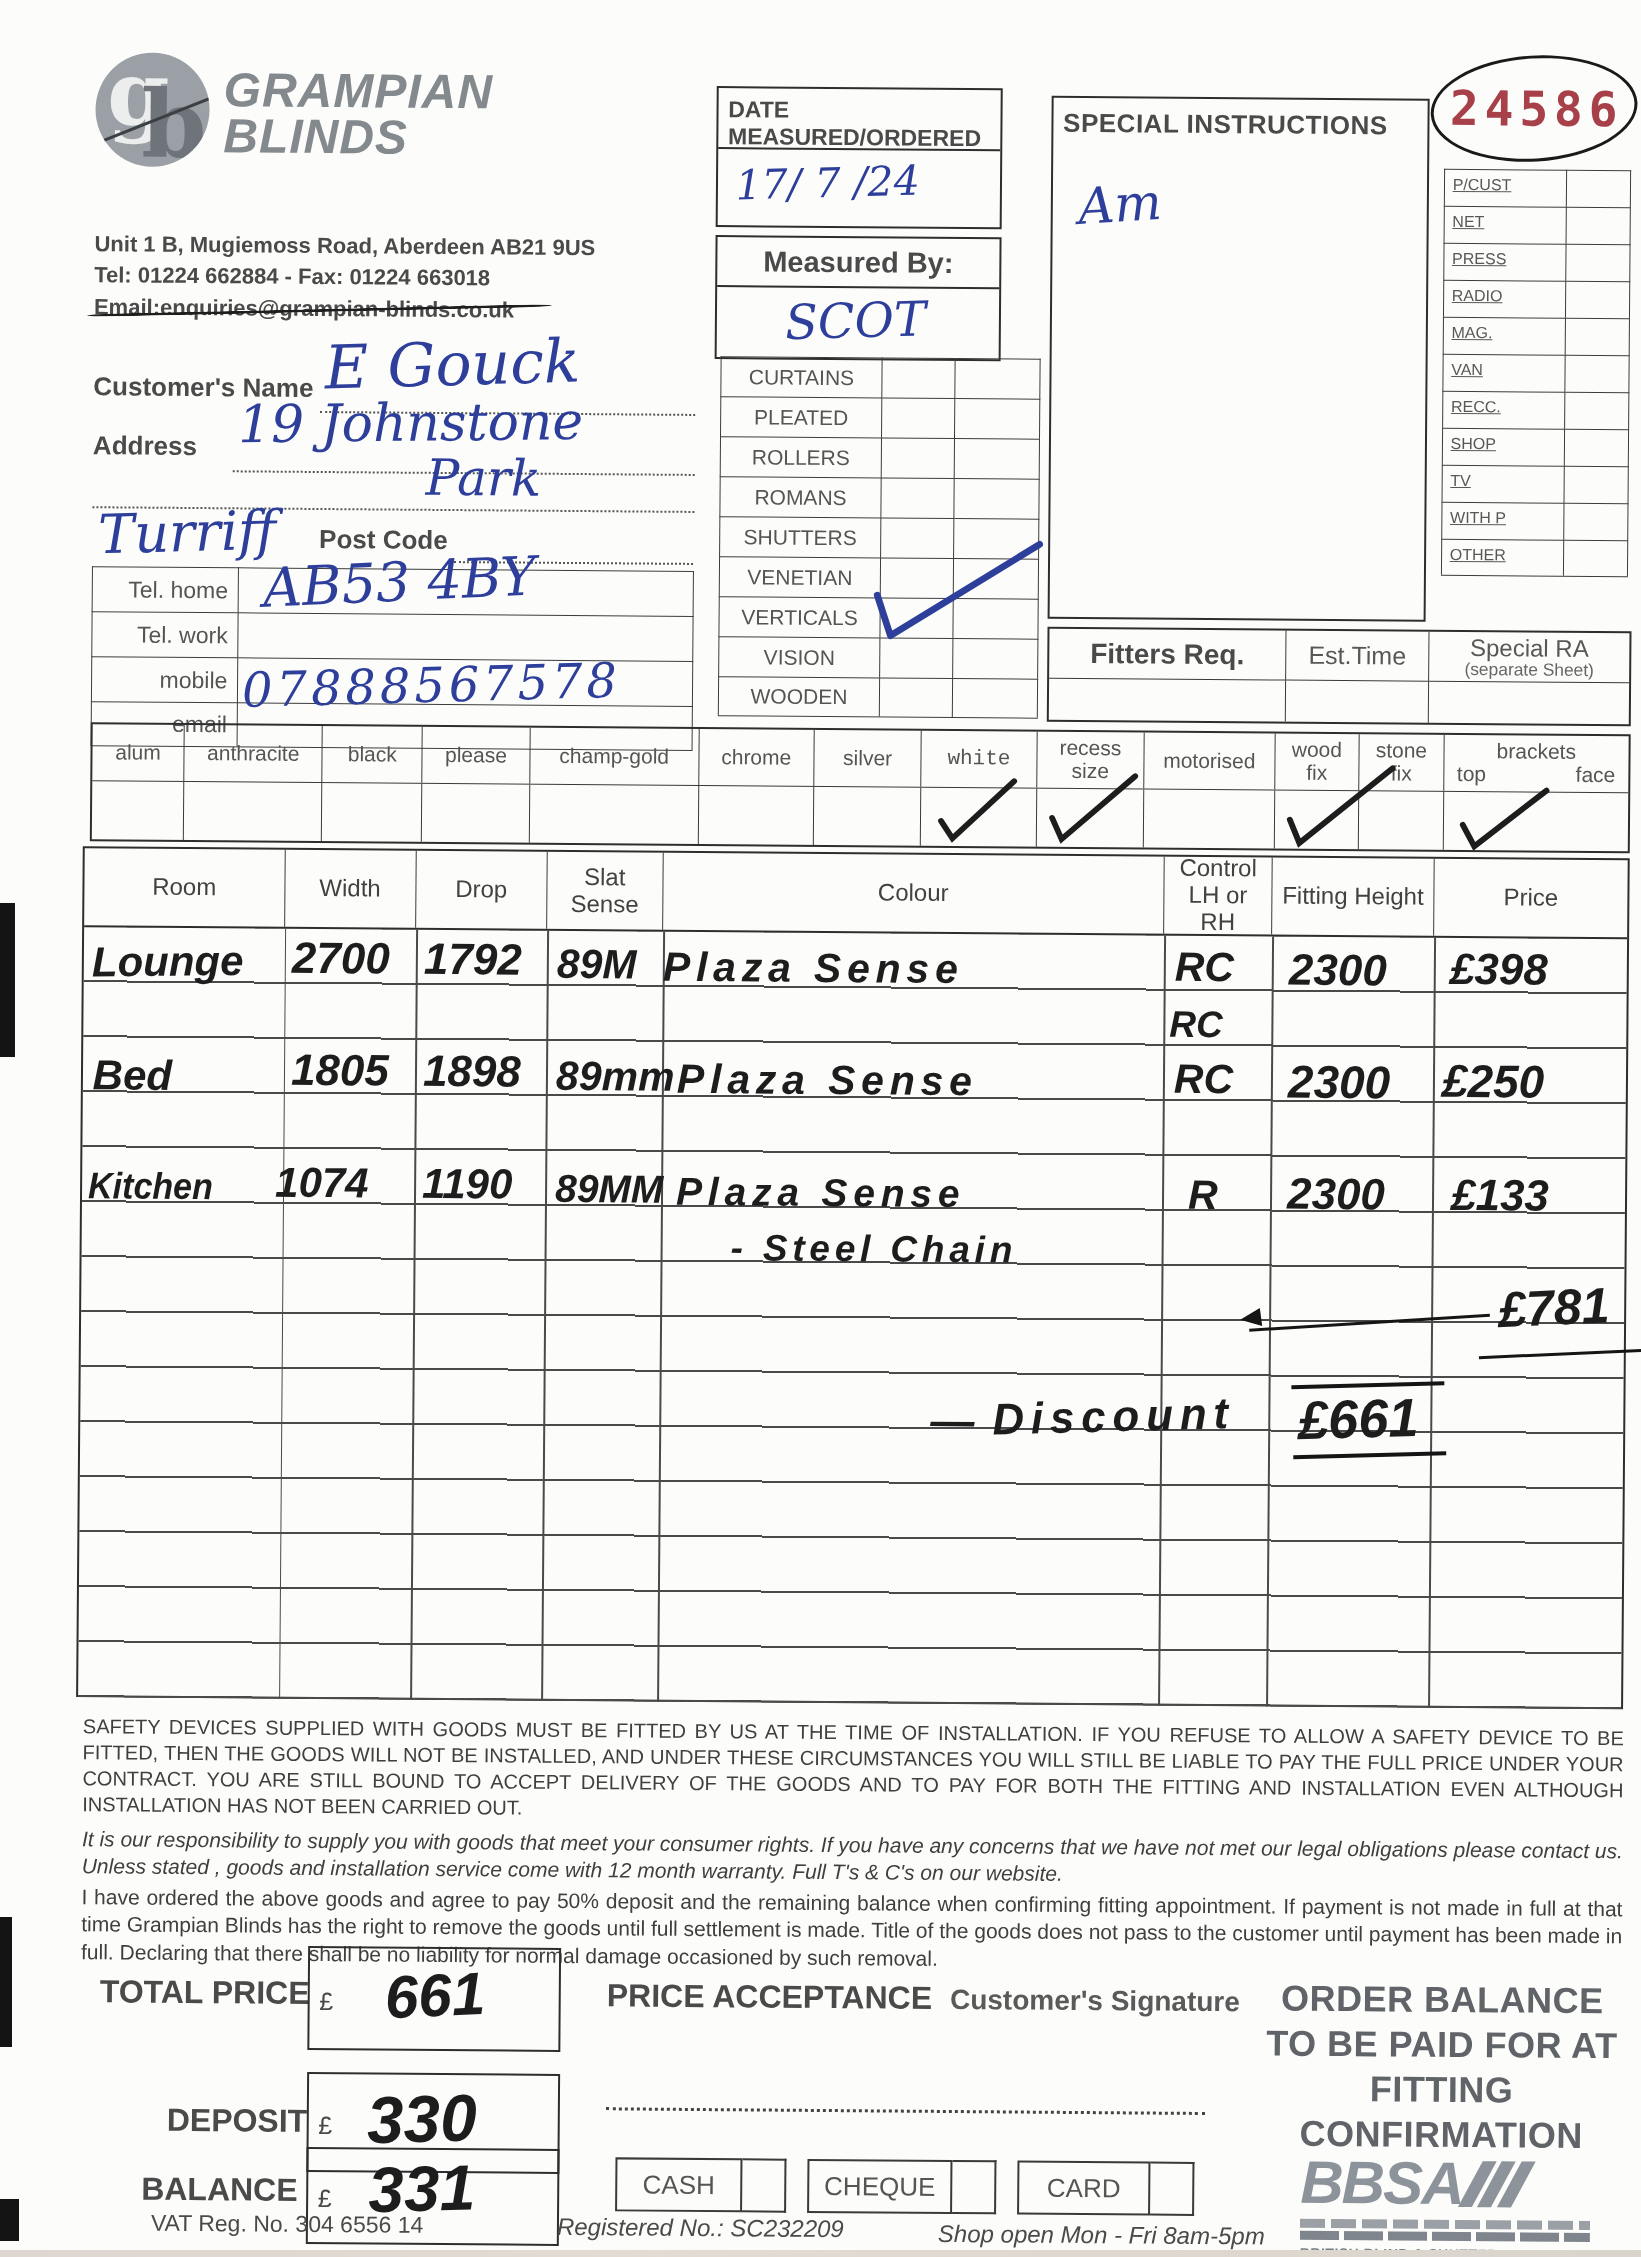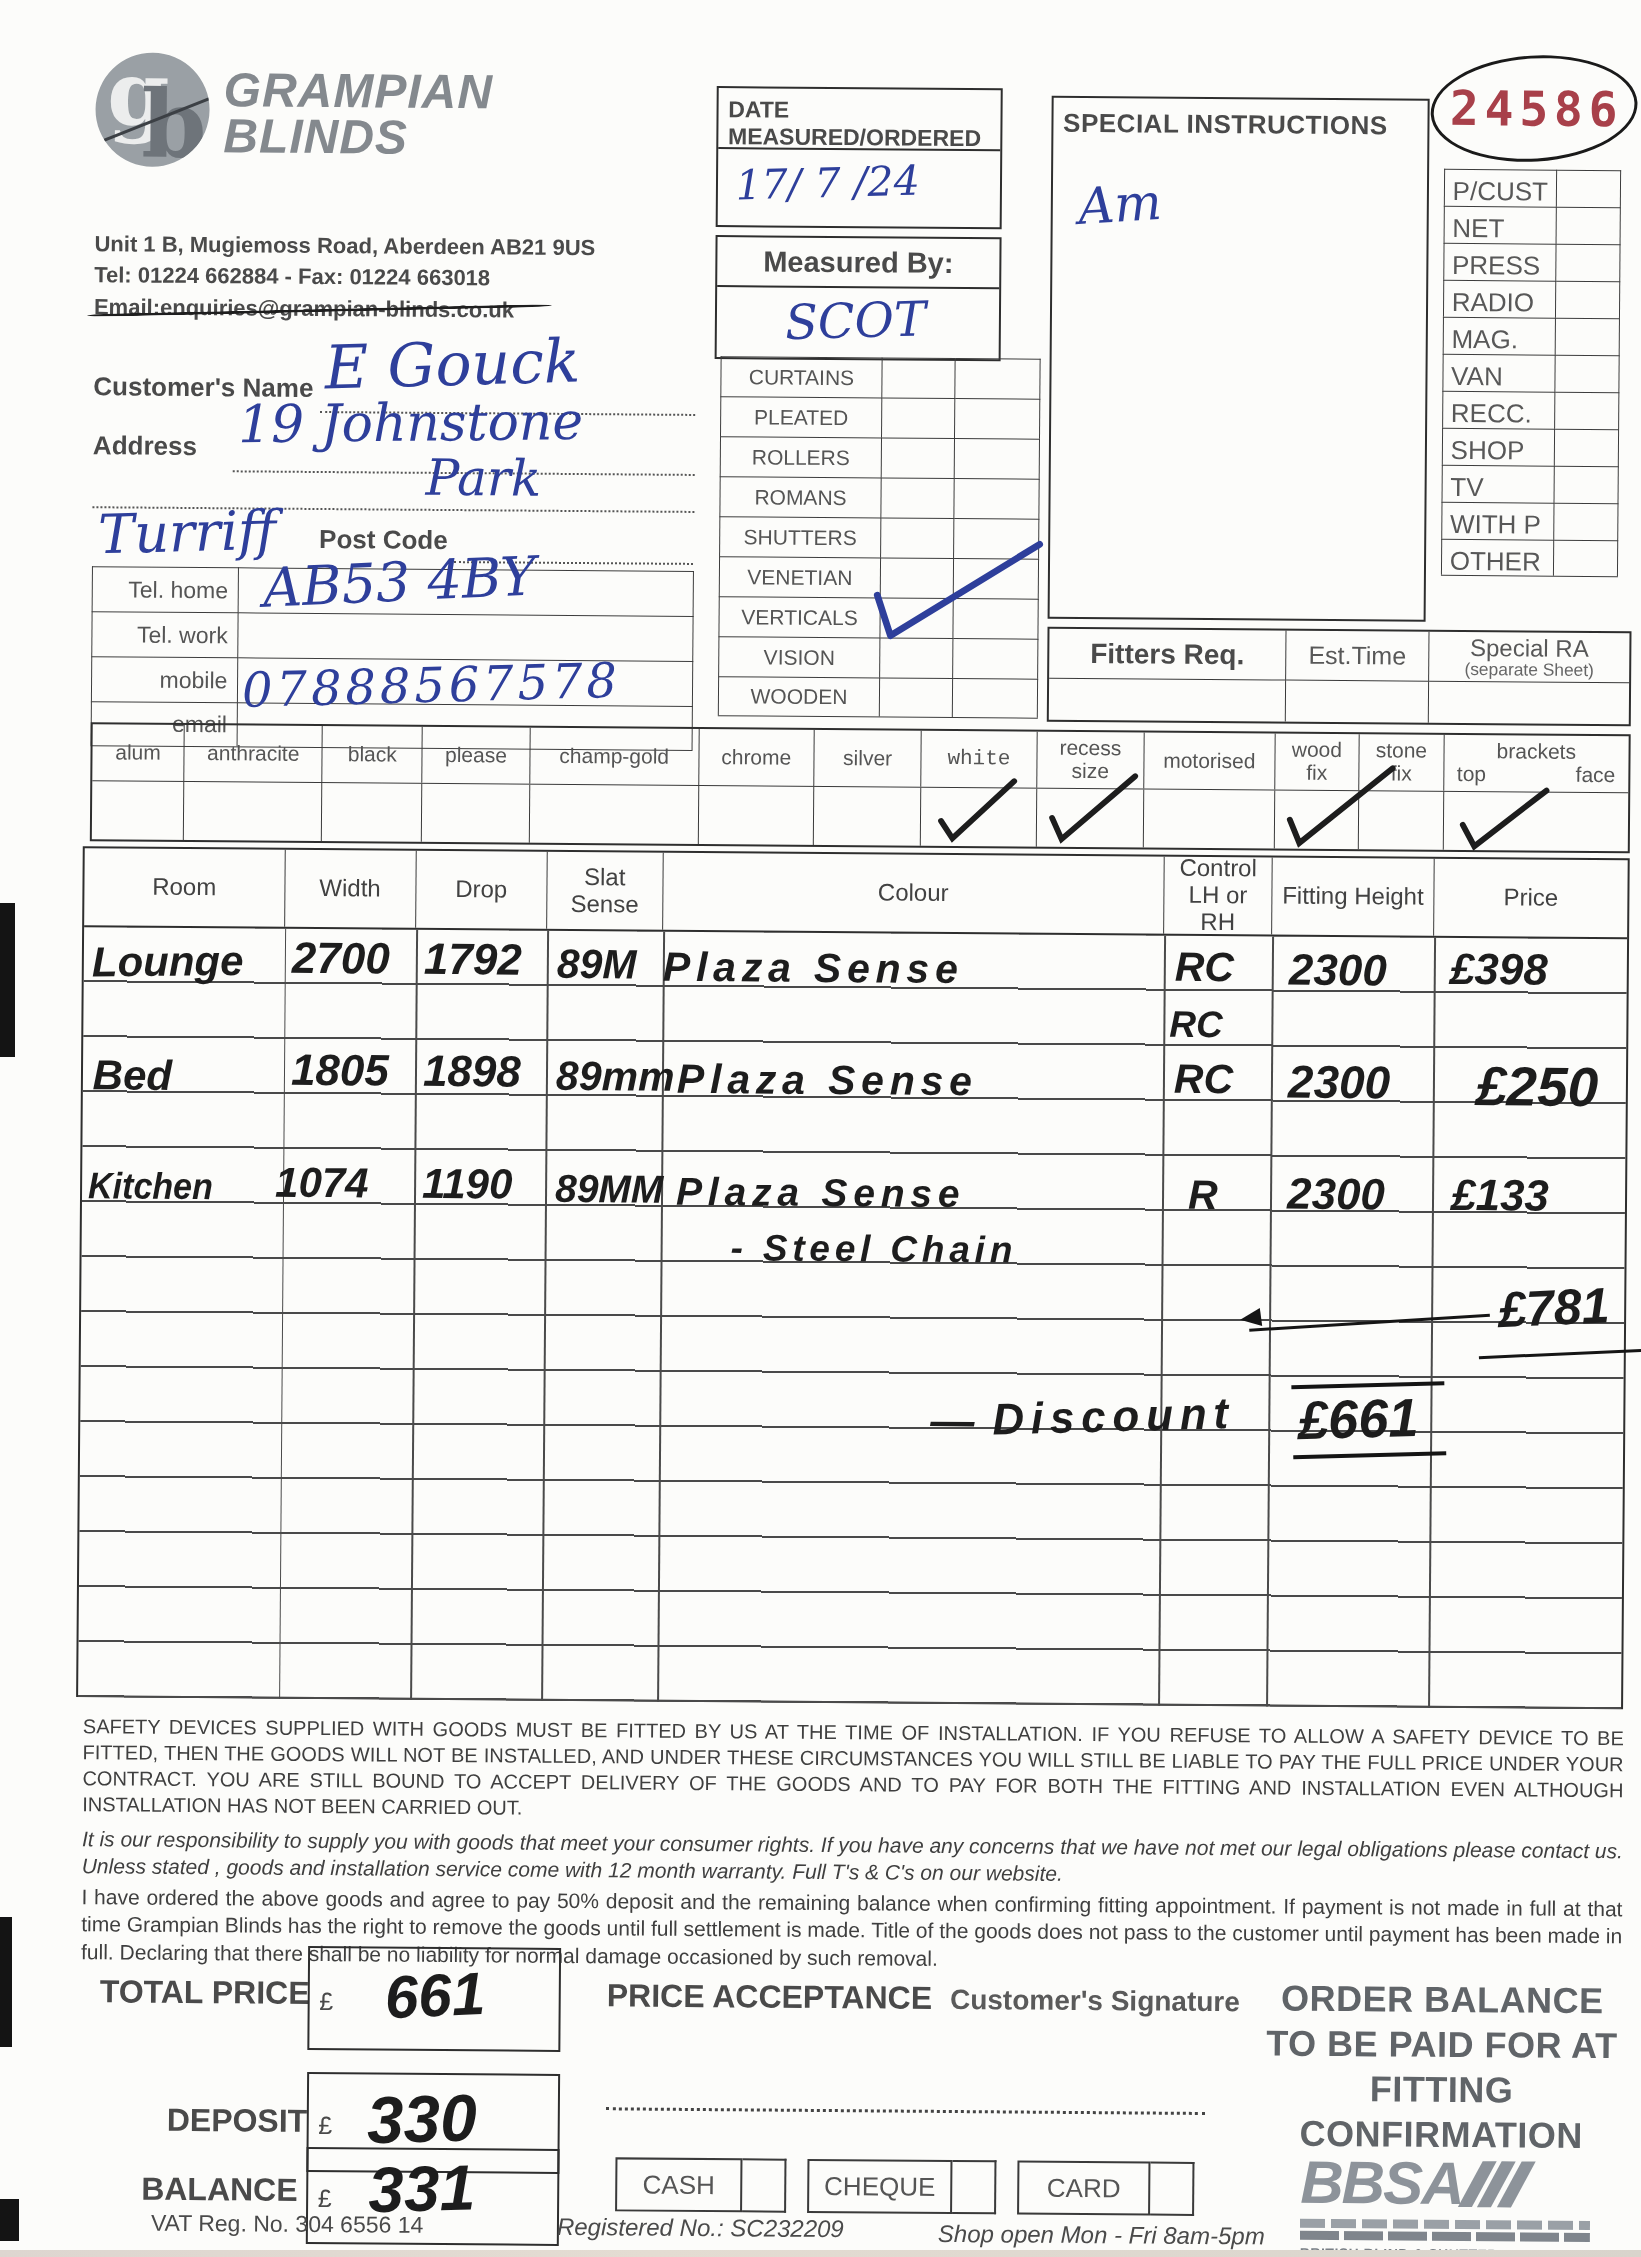--- a/index.html
+++ b/index.html
@@ -14,21 +14,21 @@
   .box{border:2.9px solid #2e2e2e;box-sizing:border-box;}
   .dotted{border-bottom:2.9px dotted #555;height:0;}
   
   .logo-circle{width:114px;height:114px;border-radius:50%;background:#9aa0a5;position:relative;overflow:hidden;}
   .logo-g{position:absolute;left:11.6px;top:-11.6px;font-family:"DejaVu Serif",serif;font-weight:700;font-size:89px;color:#eceded;}
   .logo-b{position:absolute;left:46px;top:17.4px;font-family:"DejaVu Serif",serif;font-weight:700;font-size:93px;color:#6e747a;}
   .logo-slash{position:absolute;left:-7.7px;top:64px;width:145px;height:0;border-top:3.9px solid #3c4045;transform:rotate(-22deg);}
   .brand{font-style:italic;font-weight:700;color:#84898e;font-size:48px;line-height:0.96;letter-spacing:1px;}
   
   .media-row{display:flex;height:37px;box-sizing:border-box;}
-  .media-label{width:113px;border:1.9px solid #3d3d3d;border-bottom:none;box-sizing:border-box;font-size:26px;color:#585858;padding:5.8px 0 0 7.7px;}
+  .media-label{width:123px;border:1.9px solid #3d3d3d;border-bottom:none;box-sizing:border-box;font-size:16px;color:#585858;padding:5.8px 0 0 7.7px;text-decoration:underline;}
   .media-check{width:64px;border:1.9px solid #3d3d3d;border-left:none;border-bottom:none;box-sizing:border-box;}
   
   .pt-row{display:flex;height:40px;box-sizing:border-box;}
   .pt-label{width:162px;border:1.9px solid #3d3d3d;border-bottom:none;box-sizing:border-box;font-size:21px;color:#555;display:flex;align-items:center;justify-content:center;}
   .pt-c1{width:73px;border:1.9px solid #3d3d3d;border-left:none;border-bottom:none;box-sizing:border-box;}
   .pt-c2{width:85px;border:1.9px solid #3d3d3d;border-left:none;border-bottom:none;box-sizing:border-box;}
   
   .tel-row{display:flex;height:45px;box-sizing:border-box;}
   .tel-label{width:147px;border:1.9px solid #3d3d3d;border-bottom:none;box-sizing:border-box;font-size:23px;color:#555;
              display:flex;align-items:center;justify-content:flex-end;padding-right:9.7px;}
@@ -329,21 +329,21 @@
 
       <div class="abs hwk" style="left:1086px;top:68px;font-size:37px;">RC</div>
 
       <div class="abs hwk" style="left:9.7px;top:124px;font-size:42px;">Bed</div>
       <div class="abs hwk" style="left:208px;top:116px;font-size:44px;">1805</div>
       <div class="abs hwk" style="left:340px;top:116px;font-size:44px;">1898</div>
       <div class="abs hwk" style="left:473px;top:122px;font-size:41px;">89mm</div>
       <div class="abs hwk" style="left:594px;top:124px;font-size:41px;letter-spacing:5.8px;">Plaza  Sense</div>
       <div class="abs hwk" style="left:1091px;top:120px;font-size:41px;">RC</div>
       <div class="abs hwk" style="left:1205px;top:118px;font-size:46px;">2300</div>
-      <div class="abs hwk" style="left:1393px;top:116px;font-size:55px;">£250</div>
+      <div class="abs hwk" style="left:1359px;top:116px;font-size:46px;">£250</div>
 
       <div class="abs hwk" style="left:5.8px;top:238px;font-size:37px;transform:scaleX(0.92);transform-origin:left;">Kitchen</div>
       <div class="abs hwk" style="left:193px;top:230px;font-size:42px;">1074</div>
       <div class="abs hwk" style="left:340px;top:230px;font-size:42px;">1190</div>
       <div class="abs hwk" style="left:473px;top:236px;font-size:39px;">89MM</div>
       <div class="abs hwk" style="left:594px;top:238px;font-size:39px;letter-spacing:5.8px;">Plaza  Sense</div>
       <div class="abs hwk" style="left:1106px;top:236px;font-size:41px;">R</div>
       <div class="abs hwk" style="left:1205px;top:232px;font-size:44px;">2300</div>
       <div class="abs hwk" style="left:1369px;top:232px;font-size:44px;">£133</div>
       <div class="abs hwk" style="left:649px;top:295px;font-size:37px;letter-spacing:4.8px;">- Steel Chain</div>

